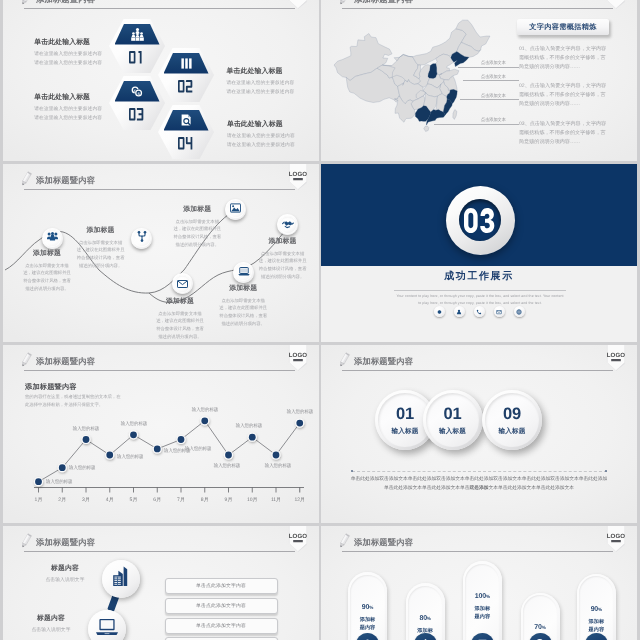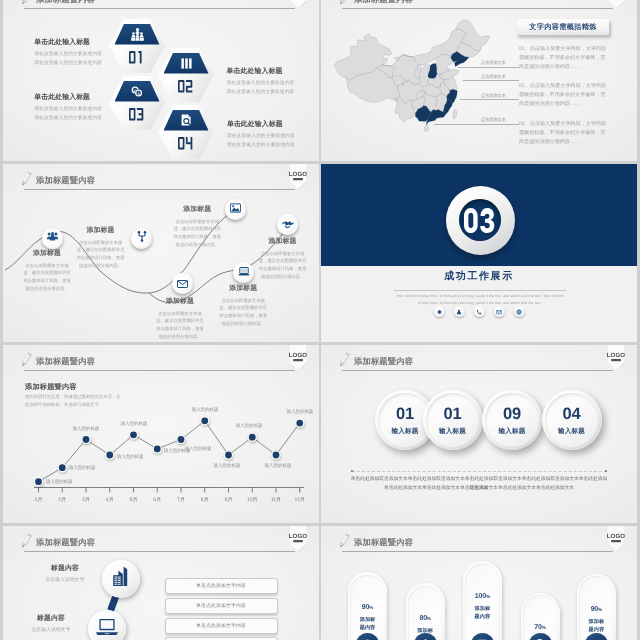--- a/index.html
+++ b/index.html
@@ -638,24 +638,20 @@
     <div class="l">输入标题</div>
   </div>
   <div class="bigc" style="left:101.5px;">
     <div class="n">01</div>
     <div class="l">输入标题</div>
   </div>
   <div class="bigc" style="left:161px;">
     <div class="n">09</div>
     <div class="l">输入标题</div>
   </div>
-  <div class="bigc" style="left:220.5px;">
-    <div class="n">04</div>
-    <div class="l">输入标题</div>
-  </div>
   <div class="s6line"></div>
   <div class="s6dot" style="left:29.5px;"></div>
   <div class="s6dot" style="left:284px;"></div>
   <div class="s6foot">单击此处添加双击添加文本单击此处添加双击添加文本单击此处添加双击添加文本单击此处添加双击添加文本单击此处添加双击添加</div>
   <div class="s6foot" style="top:139px;">单击此处添加文本单击此处添加文本单击此处添加文本单击此处添加文本单击此处添加文本</div>
 </div>
 <div class="slide s7">
   <div class="hdr">
     <svg class="pencil" viewBox="0 0 14 20">
       <g transform="rotate(30 6.5 9)">

